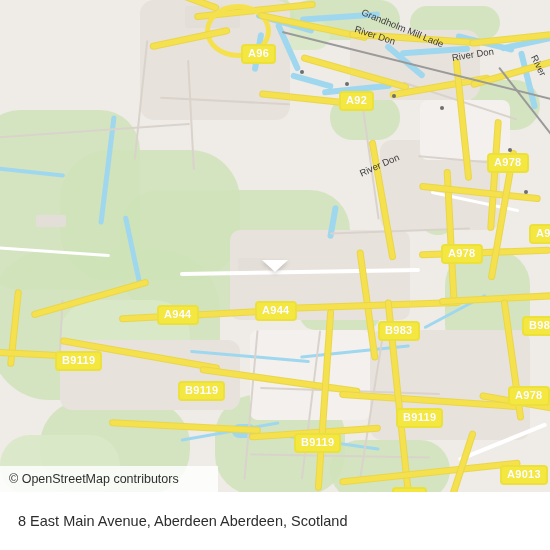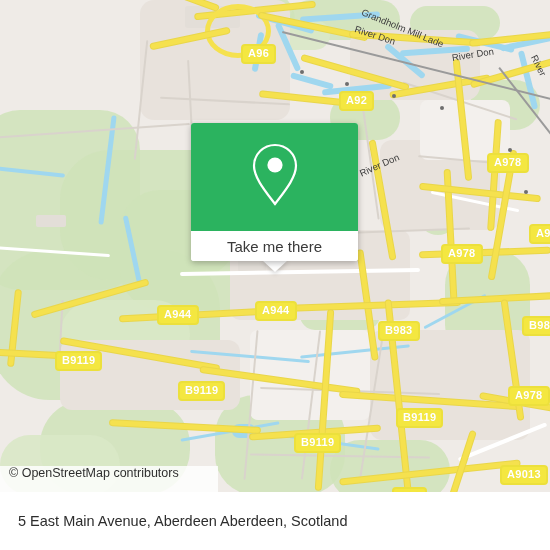--- a/index.html
+++ b/index.html
@@ -49,21 +49,21 @@
   #card-foot{height:30px;display:flex;align-items:center;justify-content:center;
              background:#ffffff;}
   #card-foot-label{font-size:15px;color:#3a3a3a;}
   #card-tail{position:absolute;left:262px;top:260px;width:0;height:0;
              border-left:13px solid transparent;border-right:13px solid transparent;
              border-top:12px solid #ffffff;
              filter:drop-shadow(0 2px 2px rgba(0,0,0,.18));}
 
   
   #attrib{position:absolute;left:0;top:466px;width:218px;height:26px;
-          background:rgba(255,255,255,.82);display:flex;align-items:flex-start;}
+          background:rgba(255,255,255,.82);display:flex;align-items:center;}
   #attrib-text{font-size:12.5px;color:#2f2f2f;padding-left:9px;}
 
   
   #footer{position:absolute;left:0;top:492px;width:550px;height:58px;
           background:#ffffff;display:flex;align-items:center;
           justify-content:space-between;padding:0 18px;box-sizing:border-box;}
   #footer-title{font-size:14.5px;color:#2d2d2d;white-space:nowrap;}
   #brand{display:flex;align-items:center;gap:2px;}
   #brand-mark{width:26px;height:30px;position:relative;}
   #brand-word{font-size:30px;color:#231f20;letter-spacing:-1.2px;line-height:30px;
@@ -232,36 +232,23 @@
         <div class="shield" style="left: 55px; top: 351px;">B9119</div>
         <div class="shield" style="left: 178px; top: 381px;">B9119</div>
         <div class="shield" style="left: 508px; top: 386px;">A978</div>
         <div class="shield" style="left: 396px; top: 408px;">B9119</div>
         <div class="shield" style="left: 294px; top: 433px;">B9119</div>
         <div class="shield" style="left: 500px; top: 465px;">A9013</div>
         <div class="shield" style="left: 392px; top: 487px;">A92</div>
       </div>
 
     <div id="card-tail"></div>
-    <div id="card">
-      <div id="card-head">
-        <span>
-          <svg width="52" height="66" viewBox="0 0 52 66" aria-hidden="true">
-            <path d="M26 3 C14.5 3 5 12.3 5 23.8 C5 36 17 50 26 62 C35 50 47 36 47 23.8 C47 12.3 37.5 3 26 3 Z" fill="none" stroke="#ffffff" stroke-width="2.2"></path>
-            <circle cx="26" cy="23" r="7.6" fill="#ffffff"></circle>
-          </svg>
-        </span>
-      </div>
-      <div id="card-foot">
-        <span id="card-foot-label">Take me there</span>
-      </div>
-    </div>
 
     <div id="attrib">
       <span id="attrib-text">© OpenStreetMap contributors</span>
     </div>
   </div>
 
   <div id="footer">
-    <div id="footer-title">5 East Main Avenue, Aberdeen Aberdeen, Scotland</div>
+    <div id="footer-title">8 East Main Avenue, Aberdeen Aberdeen, Scotland</div>
   </div>
 
 </div>
 
 </body></html>

